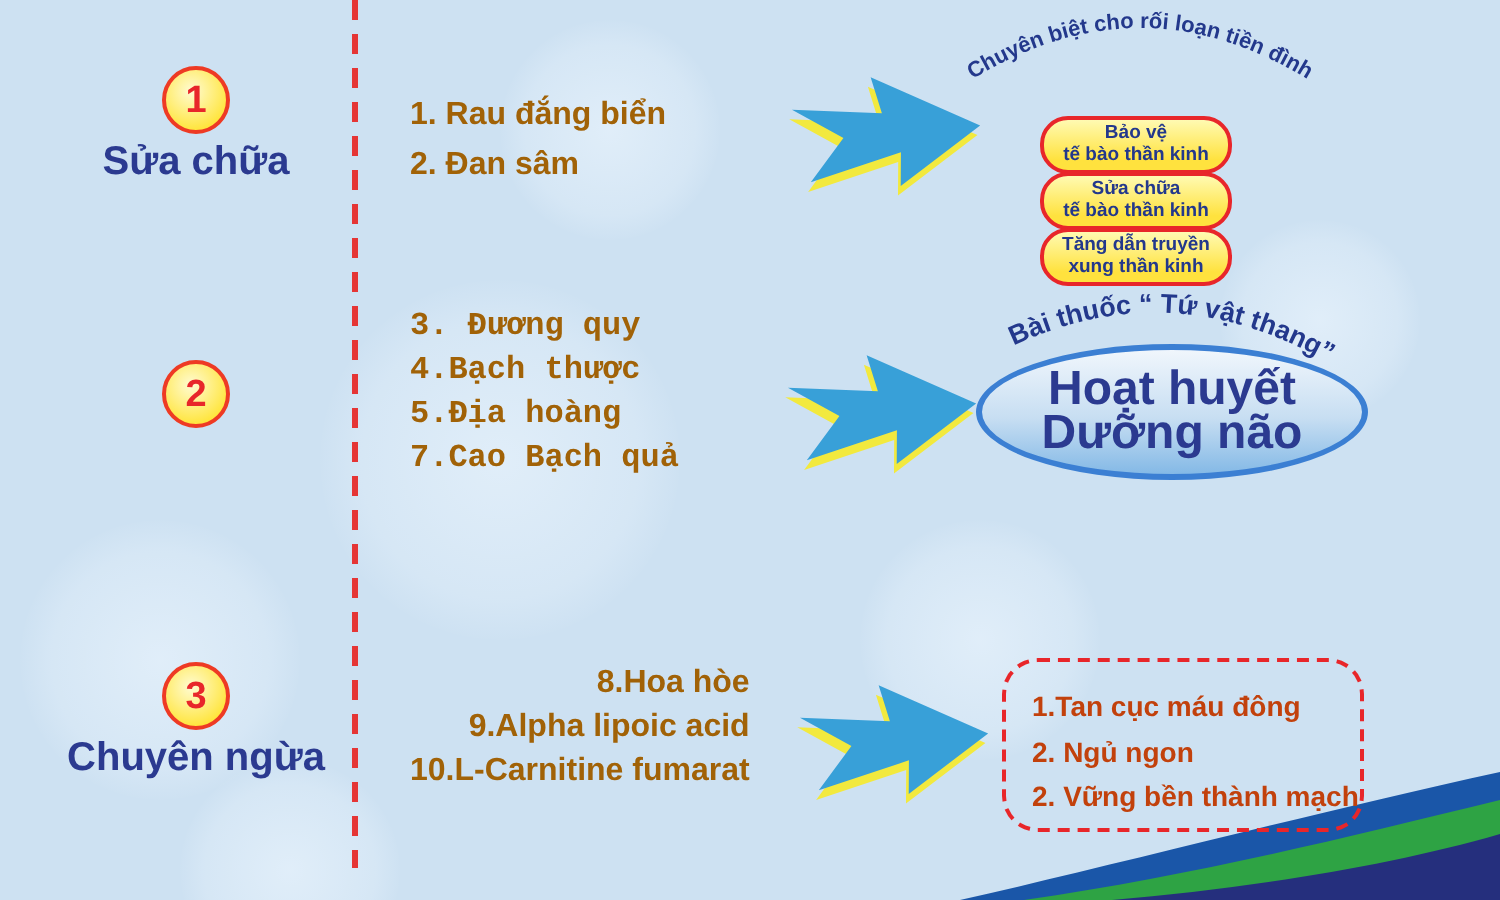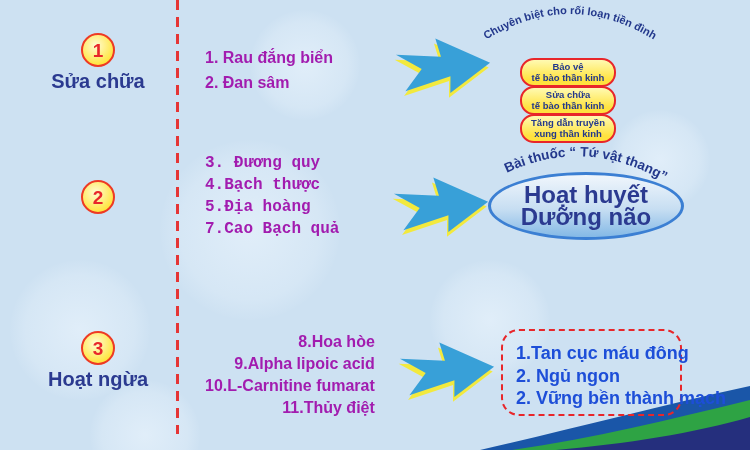--- a/index.html
+++ b/index.html
@@ -19,21 +19,21 @@
   .step{position:absolute;left:18px;width:160px;text-align:center;}
   .step-circle{
     display:inline-flex;align-items:center;justify-content:center;
     width:30px;height:30px;border-radius:50%;
     border:2px solid #ee3a24;
     background:radial-gradient(circle at 42% 35%,#fffbd2 0%,#ffe53d 75%);
     color:#e8262a;font-weight:bold;font-size:19px;line-height:1;
   }
   .step-label{margin-top:3px;color:#2b3a90;font-weight:bold;font-size:20px;}
   
-  .ing-list{position:absolute;left:205px;color:#a21caf;font-weight:bold;font-size:16px;}
+  .ing-list{position:absolute;left:205px;color:#a16207;font-weight:bold;font-size:16px;}
   .ing-list .row{white-space:nowrap;}
   #list-1{top:45px;}  #list-1 .row{line-height:25px;}
   #list-2{top:152px;} #list-2 .row{line-height:22px;font-family:Liberation Mono, monospace;}
   #list-3{top:331px;} #list-3 .row{line-height:22px;text-align:right;}
   
   .arrow-svg{position:absolute;width:102px;height:64px;transform:rotate(-6deg);}
   #arrow-1{left:393px;top:36px;}
   #arrow-2{left:391px;top:175px;}
   #arrow-3{left:397px;top:340px;}
   
@@ -58,21 +58,21 @@
     border:3px solid #3b7fd3;border-radius:50%;
     background:linear-gradient(180deg,#f0f6fc 0%,#c7def2 55%,#84b9e6 100%);
     display:flex;align-items:center;justify-content:center;text-align:center;
     color:#2b3a90;font-weight:bold;font-size:24px;line-height:22px;white-space:pre-line;
   }
   
   .benefit-box{
     position:absolute;left:501px;top:329px;width:181px;height:87px;
     border:2px dashed #e8262a;border-radius:18px;box-sizing:border-box;
     padding:11px 0 0 13px;
-    color:#1d4ed8;font-weight:bold;font-size:18px;
+    color:#c2410c;font-weight:bold;font-size:14px;
   }
   .benefit-box .row{line-height:22.5px;white-space:nowrap;}
   
   .wave-svg{position:absolute;left:0;top:0;width:750px;height:450px;pointer-events:none;}
 </style>
 </head>
 <body>
 
 <div class="canvas">
 
@@ -101,40 +101,39 @@
   <div class="step" style="top:180px;">
     <div class="step-circle">
       <span>2</span>
     </div>
   </div>
 
   <div class="step" style="top:331px;">
     <div class="step-circle">
       <span>3</span>
     </div>
-    <div class="step-label">Hoạt ngừa</div>
+    <div class="step-label">Chuyên ngừa</div>
   </div>
 
   <div class="ing-list" id="list-1">
     <div class="row">1. Rau đắng biển</div>
     <div class="row">2. Đan sâm</div>
   </div>
 
   <div class="ing-list" id="list-2">
     <div class="row">3. Đương quy</div>
     <div class="row">4.Bạch thược</div>
     <div class="row">5.Địa hoàng</div>
     <div class="row">7.Cao Bạch quả</div>
   </div>
 
   <div class="ing-list" id="list-3">
     <div class="row">8.Hoa hòe</div>
     <div class="row">9.Alpha lipoic acid</div>
     <div class="row">10.L-Carnitine fumarat</div>
-    <div class="row">11.Thủy điệt</div>
   </div>
 
   <svg class="arrow-svg" id="arrow-1" viewBox="0 0 104 69">
     <polygon points="100,34 54,62 56,44 6,55 26,33 0,15 48,22 44,2" fill="#f2e93e" transform="translate(0,5)"></polygon>
     <polygon points="100,34 54,62 56,44 6,55 26,33 0,15 48,22 44,2" fill="#38a0d8" transform="translate(2,0)"></polygon>
   </svg>
   <svg class="arrow-svg" id="arrow-2" viewBox="0 0 104 69">
     <polygon points="100,34 54,62 56,44 6,55 26,33 0,15 48,22 44,2" fill="#f2e93e" transform="translate(0,5)"></polygon>
     <polygon points="100,34 54,62 56,44 6,55 26,33 0,15 48,22 44,2" fill="#38a0d8" transform="translate(2,0)"></polygon>
   </svg>

